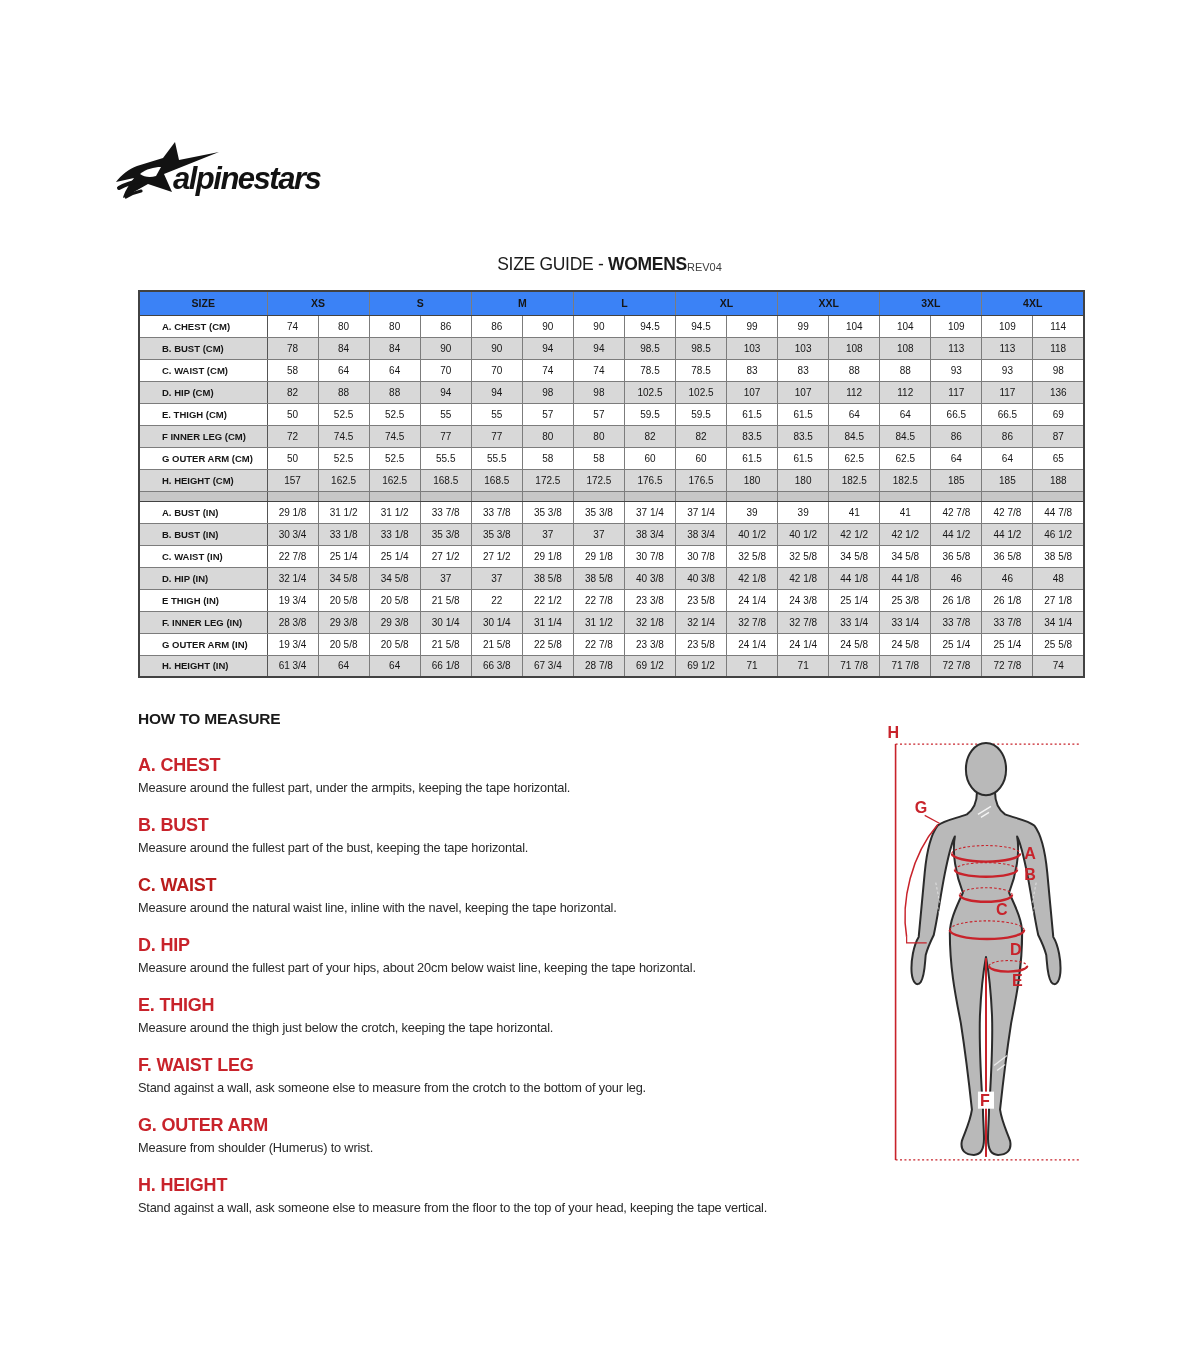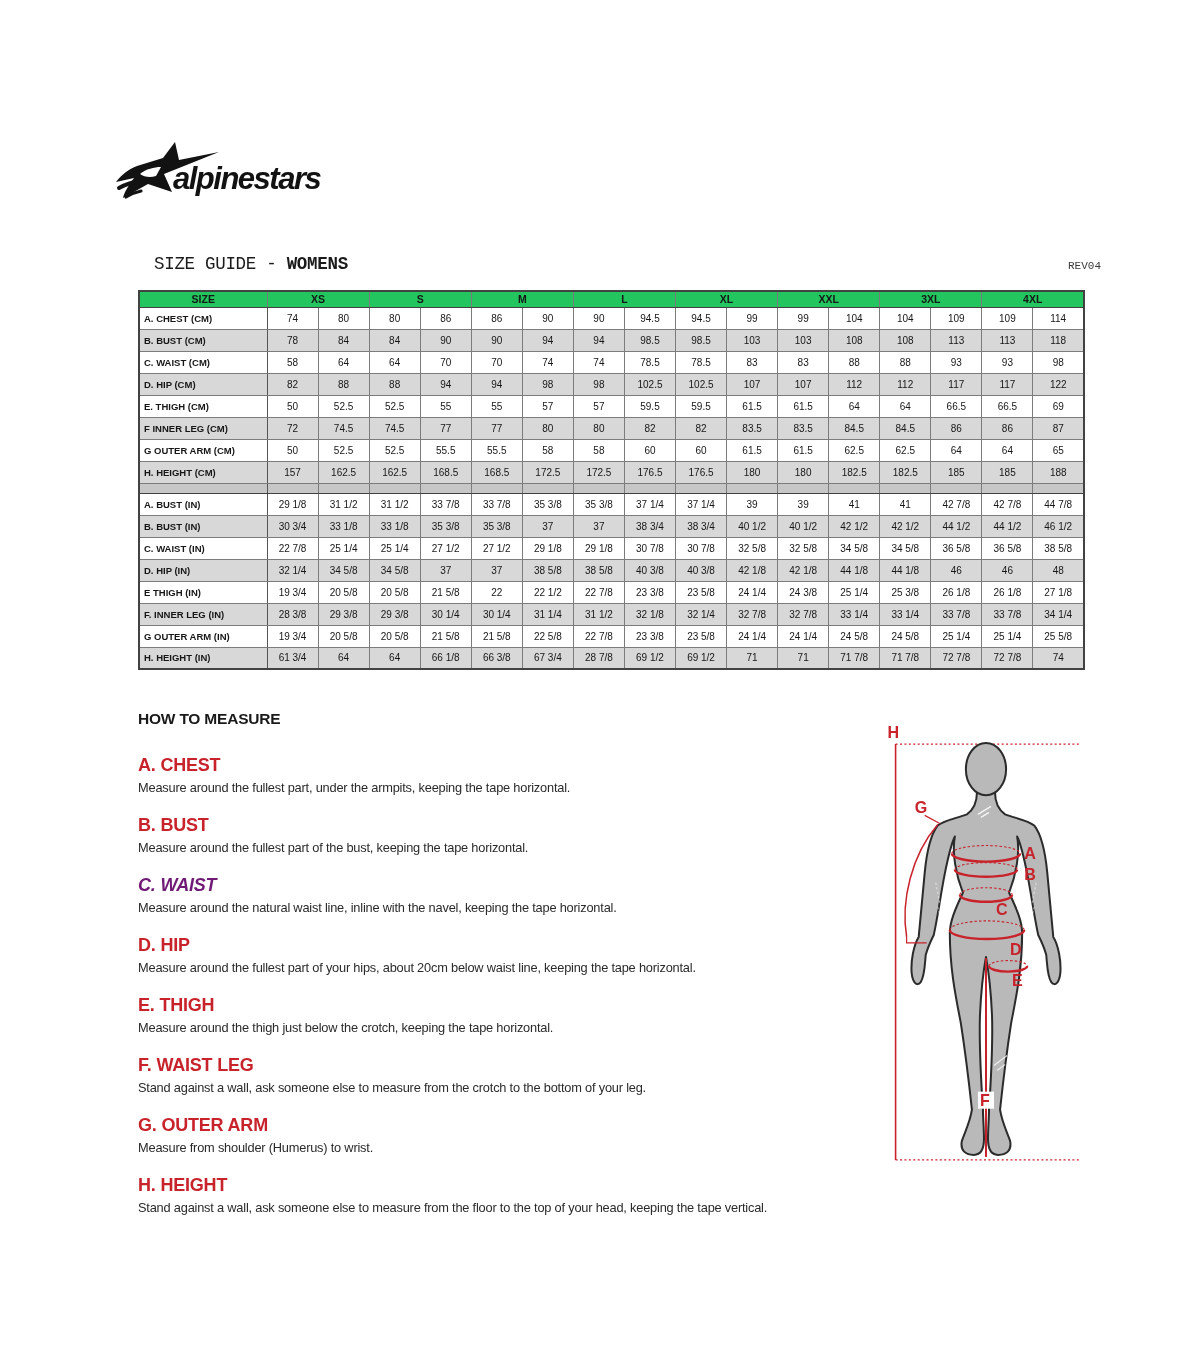--- a/index.html
+++ b/index.html
@@ -2,29 +2,29 @@
 <html><head>
 <meta charset="utf-8">
 <style>
   * { margin:0; padding:0; box-sizing:border-box; }
   html,body { background:#ffffff; }
   body { width:1200px; height:1372px; position:relative; font-family:"Liberation Sans", sans-serif; color:#141414; overflow:hidden; }
 
   .logo { position:absolute; left:113px; top:138px; width:236px; height:64px; }
   .logo-text { font-family:"Liberation Sans", sans-serif; font-weight:bold; font-style:italic; font-size:31px; letter-spacing:-1.5px; fill:#121212; }
 
-  .title-row { position:absolute; left:154px; top:254px; width:947px; display:flex; justify-content:space-between; align-items:flex-end;font-family:Liberation Mono, monospace; }
+  .title-row { position:absolute; left:136px; top:254px; width:947px; display:flex; justify-content:center; align-items:flex-end; }
   .page-title { font-size:17.5px; letter-spacing:-0.3px; color:#1b1b1b; }
   .page-title .bold { font-weight:bold; }
   .rev { font-size:11px; color:#3c3c3c; padding-bottom:2px; }
 
   .size-table { position:absolute; left:138px; top:290px; width:947px; border-collapse:collapse; table-layout:fixed; border:2px solid #424242; }
   .size-table th, .size-table td { border:1px solid #7c7c7c; text-align:center; font-size:10px; color:#161616; height:22px; padding:0 2px; overflow:hidden; white-space:nowrap; }
-  .size-table thead th { background:#22c55e; font-weight:bold; font-size:10.5px; height:16px; border-bottom:1px solid #424242; }
-  .size-table td.lbl { width:128px; text-align:left; padding-left:4px; font-weight:bold; font-size:9.5px; border-right:1px solid #555; }
+  .size-table thead th { background:#3b82f6; font-weight:bold; font-size:10.5px; height:24px; border-bottom:1px solid #424242; }
+  .size-table td.lbl { width:128px; text-align:left; padding-left:22px; font-weight:bold; font-size:9.5px; border-right:1px solid #555; }
   .size-table tr.stripe td { background:#d8d8d8; }
   .size-table tr.sep td { background:#c7c7c7; height:10px; border-top:1px solid #424242; border-bottom:1px solid #424242; }
 
   .how-to { position:absolute; left:138px; top:710px; width:736px; }
   .how-to h2 { font-size:15.5px; font-weight:bold; color:#191919; letter-spacing:-0.2px; margin-bottom:27px; }
   .measure-item { margin-bottom:19px; }
   .measure-item h3 { font-size:18px; font-weight:bold; letter-spacing:-0.2px; margin-bottom:4px; }
   .measure-item p { font-size:12.8px; color:#2a2a2a; letter-spacing:-0.2px; line-height:1.25; }
 
   .figure { position:absolute; left:878px; top:724px; width:222px; height:452px; }
@@ -135,21 +135,21 @@
           <td>98</td>
           <td>98</td>
           <td>102.5</td>
           <td>102.5</td>
           <td>107</td>
           <td>107</td>
           <td>112</td>
           <td>112</td>
           <td>117</td>
           <td>117</td>
-          <td>122</td>
+          <td>136</td>
         </tr>
         <tr>
           <td class="lbl">E. THIGH (CM)</td>
           <td>50</td>
           <td>52.5</td>
           <td>52.5</td>
           <td>55</td>
           <td>55</td>
           <td>57</td>
           <td>57</td>
@@ -399,21 +399,21 @@
     <div id="measure-items">
         <div class="measure-item">
           <h3 style="color: rgb(200, 35, 43);">A. CHEST</h3>
           <p>Measure around the fullest part, under the armpits, keeping the tape horizontal.</p>
         </div>
         <div class="measure-item">
           <h3 style="color: rgb(200, 35, 43);">B. BUST</h3>
           <p>Measure around the fullest part of the bust, keeping the tape horizontal.</p>
         </div>
         <div class="measure-item">
-          <h3 style="color: #701a75; font-style: italic;">C. WAIST</h3>
+          <h3 style="color: #b91c1c;">C. WAIST</h3>
           <p>Measure around the natural waist line, inline with the navel, keeping the tape horizontal.</p>
         </div>
         <div class="measure-item">
           <h3 style="color: rgb(200, 35, 43);">D. HIP</h3>
           <p>Measure around the fullest part of your hips, about 20cm below waist line, keeping the tape horizontal.</p>
         </div>
         <div class="measure-item">
           <h3 style="color: rgb(200, 35, 43);">E. THIGH</h3>
           <p>Measure around the thigh just below the crotch, keeping the tape horizontal.</p>
         </div>

